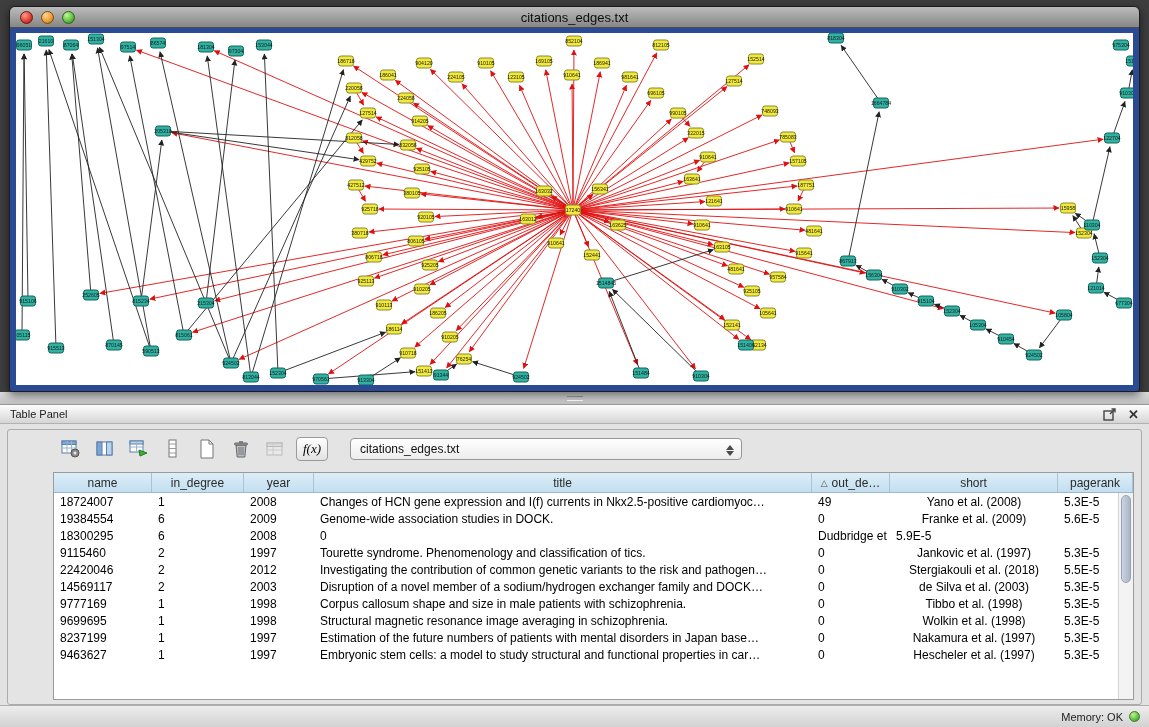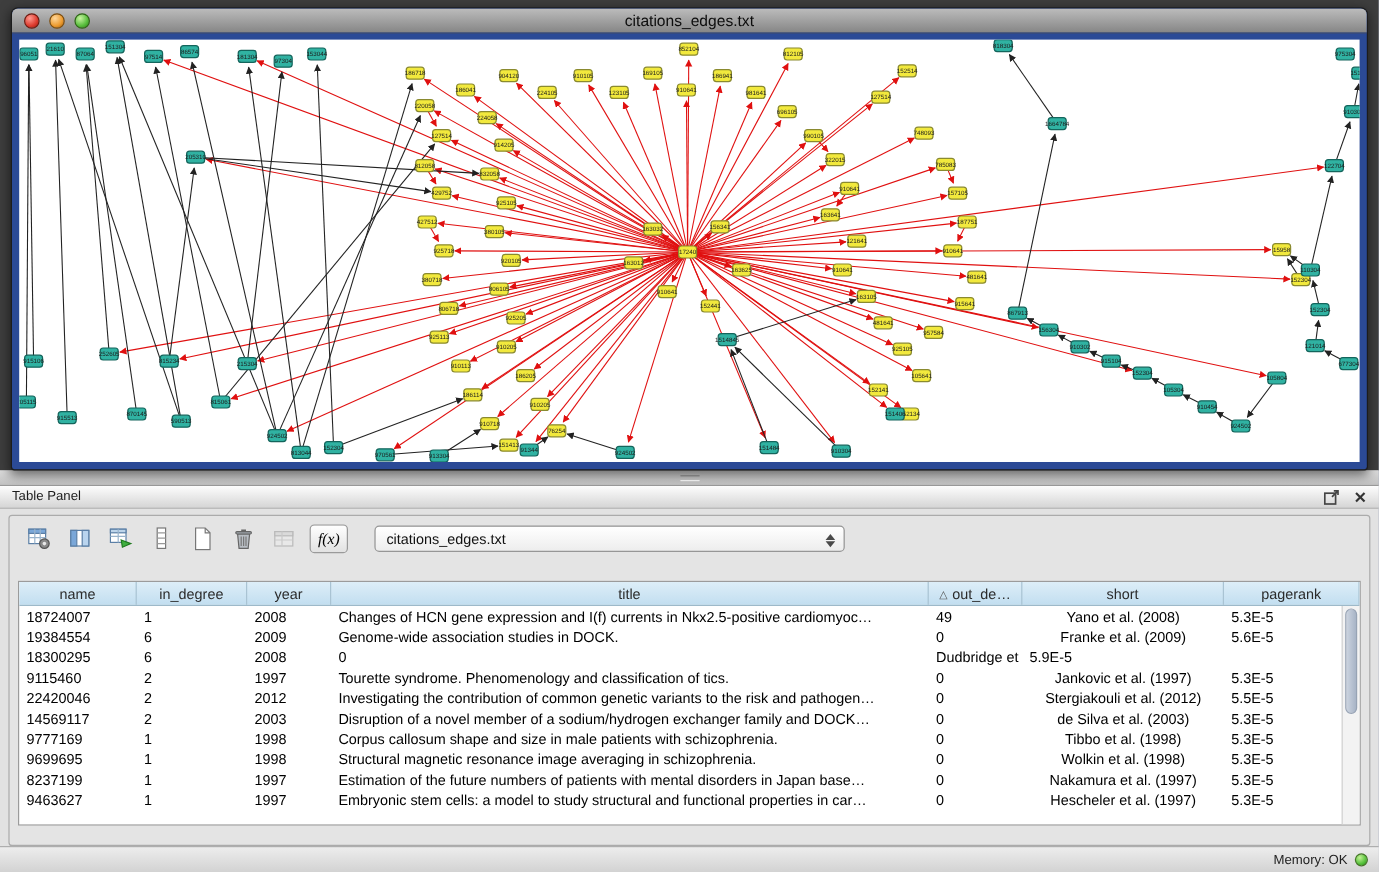--- a/index.html
+++ b/index.html
@@ -32,37 +32,37 @@
   .panel { position:absolute; left:0; top:404px; width:1149px; height:323px;
            background:#e2e2e2; border-top:1px solid #989898; display:flex; flex-direction:column; }
   .panel-header { height:19px; background:linear-gradient(#fdfdfd,#d5d5d5);
                   border-bottom:1px solid #b1b1b1; display:flex; align-items:center;
                   padding:0 10px; font-size:11px; color:#1c1c1c; }
   .ph-icons { margin-left:auto; display:flex; gap:12px; align-items:center; }
   .ph-icons .x { font-size:13px; font-weight:bold; color:#333; line-height:1; cursor:default; }
 
   .panel-content { flex:1; padding:5px 7px 0 7px; }
   .inner { height:100%; border:1px solid #ababab; border-radius:3px; background:#e4e4e4;
-           display:flex; flex-direction:column; }
+           display:flex; flex-direction:column;padding-left:38px; }
 
   .toolbar { height:38px; display:flex; align-items:center; padding:0 12px; gap:8px; }
   .tbtn { width:26px; height:26px; display:flex; align-items:center; justify-content:center; border-radius:4px; }
   .fx-btn { width:32px; height:24px; border:1px solid #9a9a9a; border-radius:4px;
             background:linear-gradient(#ffffff,#e2e2e2); font-family:"Liberation Serif", serif;
             font-style:italic; font-size:13px; display:flex; align-items:center; justify-content:center; }
   .combo { margin-left:14px; width:392px; height:22px; border:1px solid #969696; border-radius:4px;
            background:linear-gradient(#ffffff,#ededed); display:flex; align-items:center;
            font-size:12px; color:#111; padding:0 22px 0 9px; position:relative; }
   .combo-arrows { position:absolute; right:6px; top:3px; width:10px; height:16px;
                   display:flex; flex-direction:column; align-items:center; justify-content:center; gap:1px; }
   .combo-arrows i { display:block; width:0; height:0; border-left:4px solid transparent; border-right:4px solid transparent; }
   .combo-arrows .up { border-bottom:5px solid #4a4a4a; }
   .combo-arrows .dn { border-top:5px solid #4a4a4a; }
 
-  .table-wrap { flex:1; margin:16px 7px; border:1px solid #9b9b9b; background:#fff;
+  .table-wrap { flex:1; margin:4px 7px; border:1px solid #9b9b9b; background:#fff;
                 position:relative; overflow:hidden; display:flex; flex-direction:column; }
   .thead { display:grid; grid-template-columns:98px 92px 70px 498px 78px 168px 1fr; height:20px;
            background:linear-gradient(#ddeef8,#c2def0); border-bottom:1px solid #9db9c9; }
   .th { display:flex; align-items:center; justify-content:center; font-size:12px; color:#2b2b2b;
         border-right:1px solid #a9c3d3; overflow:hidden; white-space:nowrap; gap:4px; }
   .th .sort { font-size:9px; color:#555; }
   .tbody { flex:1; position:relative; overflow:hidden; }
   .tr { display:grid; grid-template-columns:98px 92px 70px 498px 78px 168px 97px; height:17px; align-items:center; }
   .td { font-size:12px; color:#000; padding:0 6px; white-space:nowrap; overflow:hidden; }
   .td.c-short { text-align:center; }
@@ -870,21 +870,21 @@
               <div class="td c-outdeg">0</div>
               <div class="td c-short">Jankovic et al. (1997)</div>
               <div class="td c-pagerank">5.3E-5</div>
             </div>
             <div class="tr">
               <div class="td c-name">22420046</div>
               <div class="td c-indeg">2</div>
               <div class="td c-year">2012</div>
               <div class="td c-title">Investigating the contribution of common genetic variants to the risk and pathogen…</div>
               <div class="td c-outdeg">0</div>
-              <div class="td c-short">Stergiakouli et al. (2012)</div>
+              <div class="td c-short">Stergiakouli et al. (2018)</div>
               <div class="td c-pagerank">5.5E-5</div>
             </div>
             <div class="tr">
               <div class="td c-name">14569117</div>
               <div class="td c-indeg">2</div>
               <div class="td c-year">2003</div>
               <div class="td c-title">Disruption of a novel member of a sodium/hydrogen exchanger family and DOCK…</div>
               <div class="td c-outdeg">0</div>
               <div class="td c-short">de Silva et al. (2003)</div>
               <div class="td c-pagerank">5.3E-5</div>

